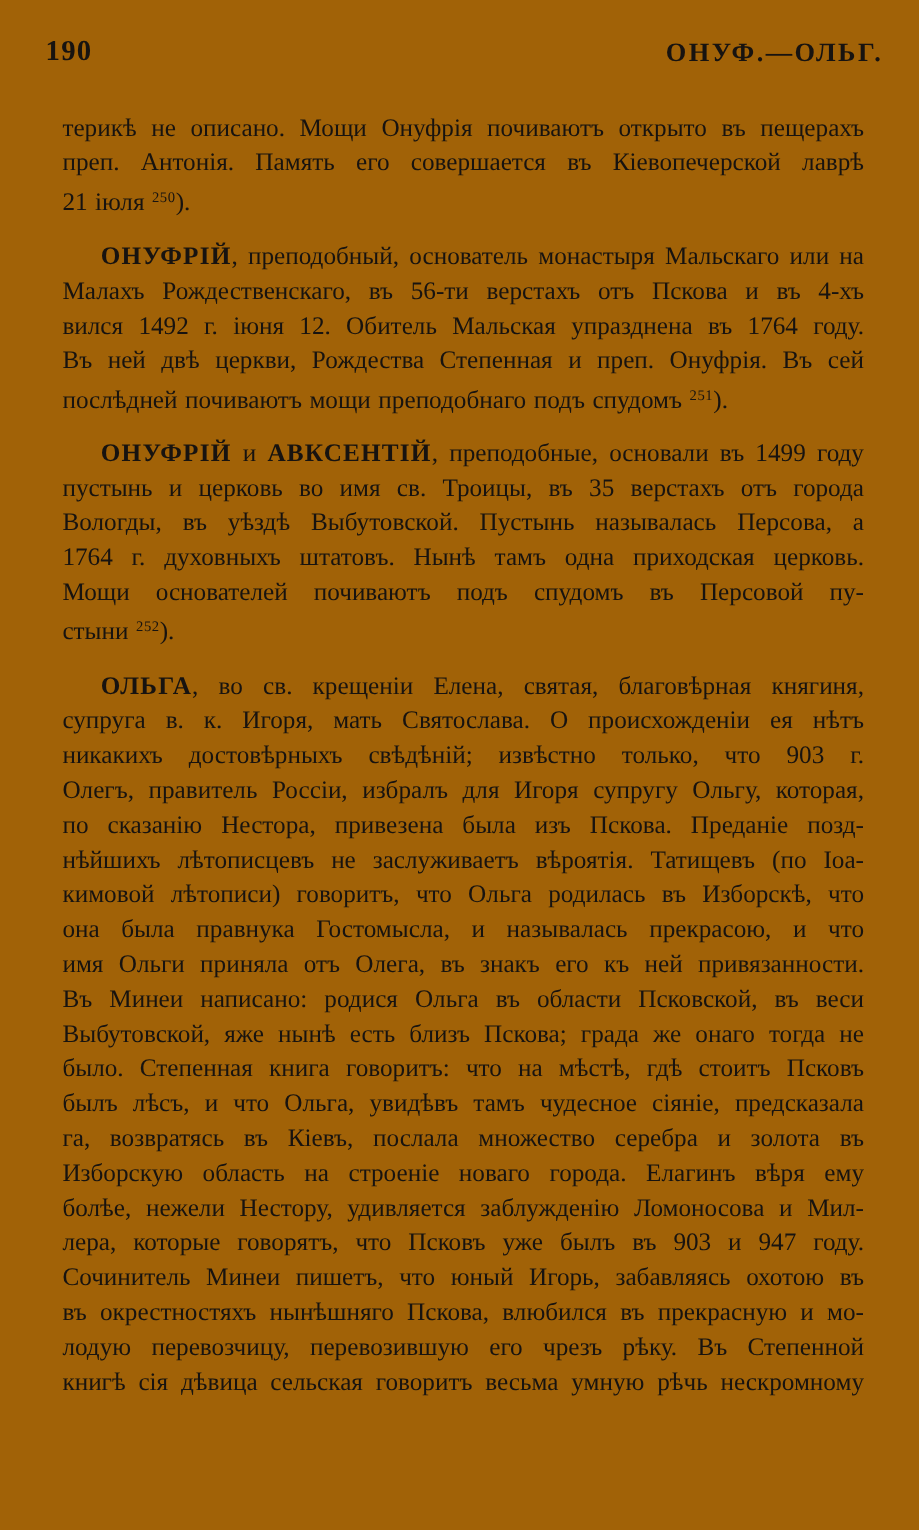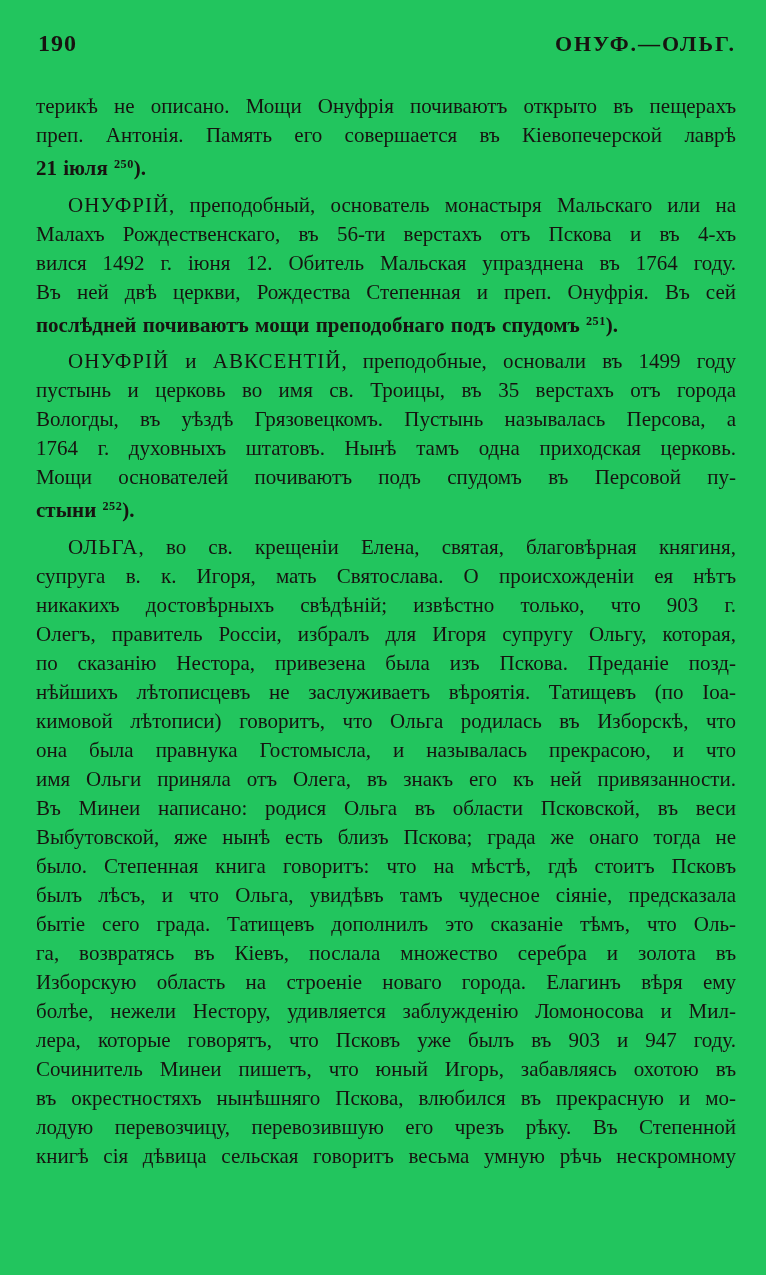--- a/index.html
+++ b/index.html
@@ -4,21 +4,21 @@
 <style>
   html, body {
     margin: 0;
     padding: 0;
     background: #fcfbf8;
   }
   .page {
     position: relative;
     width: 766px;
     height: 1275px;
-    background: #22c55e;
+    background: #a16207;
     color: #171310;
     font-family: "Liberation Serif", "DejaVu Serif", serif;
     box-sizing: border-box;
     padding: 30px 30px 0 36px;
     overflow: hidden;
   }
   .running-header {
     position: relative;
     height: 30px;
     margin-bottom: 32px;
@@ -38,41 +38,40 @@
     top: 1px;
     text-align: right;
     font-size: 22px;
     font-weight: bold;
     letter-spacing: 2px;
   }
   .text-block {
     width: 700px;
   }
   .paragraph {
-    margin: 0;
+    margin: 16px;
   }
   .paragraph.indent {
     margin-top: 8px;
   }
   .line {
     font-size: 21px;
     line-height: 29px;
     text-align: justify;
     text-align-last: justify;
     word-spacing: 1px;
   }
   .line.endline {
     text-align-last: left;
-    font-weight: bold;
   }
   .line.firstline {
     text-indent: 32px;
   }
   .hw {
-    font-weight: normal;
+    font-weight: bold;
     letter-spacing: 1px;
   }
   .i {
   }
   .sup {
     font-size: 0.58em;
     vertical-align: 0.55em;
     letter-spacing: 0.5px;
   }
 </style>
@@ -93,40 +92,39 @@
       <div class="paragraph indent">
         <div class="line firstline"><span class="hw">ОНУФРІЙ</span>, преподобный, основатель монастыря Мальскаго или на</div>
         <div class="line">Малахъ Рождественскаго, въ 56-ти верстахъ отъ Пскова и въ 4-хъ</div>
         <div class="line">вился 1492 г. іюня 12. Обитель Мальская упразднена въ 1764 году.</div>
         <div class="line">Въ ней двѣ церкви, Рождества Степенная и преп. Онуфрія. Въ сей</div>
         <div class="line endline">послѣдней почиваютъ мощи преподобнаго подъ спудомъ <span class="sup">251</span>).</div>
       </div>
       <div class="paragraph indent">
         <div class="line firstline"><span class="hw">ОНУФРІЙ</span> и <span class="hw">АВКСЕНТІЙ</span>, преподобные, основали въ 1499 году</div>
         <div class="line">пустынь и церковь во имя св. Троицы, въ 35 верстахъ отъ города</div>
-        <div class="line">Вологды, въ уѣздѣ Грязовецкомъ. Пустынь называлась Персова, а</div>
+        <div class="line">Вологды, въ уѣздѣ Выбутовской. Пустынь называлась Персова, а</div>
         <div class="line">1764 г. духовныхъ штатовъ. Нынѣ тамъ одна приходская церковь.</div>
         <div class="line">Мощи основателей почиваютъ подъ спудомъ въ Персовой пу-</div>
         <div class="line endline">стыни <span class="sup">252</span>).</div>
       </div>
       <div class="paragraph indent">
         <div class="line firstline"><span class="hw">ОЛЬГА</span>, во св. крещеніи Елена, святая, благовѣрная княгиня,</div>
         <div class="line">супруга в. к. Игоря, мать Святослава. О происхожденіи ея нѣтъ</div>
         <div class="line">никакихъ достовѣрныхъ свѣдѣній; извѣстно только, что 903 г.</div>
         <div class="line">Олегъ, правитель Россіи, избралъ для Игоря супругу Ольгу, которая,</div>
         <div class="line">по сказанію Нестора, привезена была изъ Пскова. Преданіе позд-</div>
         <div class="line">нѣйшихъ лѣтописцевъ не заслуживаетъ вѣроятія. Татищевъ (по Іоа-</div>
         <div class="line">кимовой лѣтописи) говоритъ, что Ольга родилась въ Изборскѣ, что</div>
         <div class="line">она была правнука Гостомысла, и называлась прекрасою, и что</div>
         <div class="line">имя Ольги приняла отъ Олега, въ знакъ его къ ней привязанности.</div>
         <div class="line">Въ Минеи написано: родися Ольга въ области Псковской, въ веси</div>
         <div class="line">Выбутовской, яже нынѣ есть близъ Пскова; града же онаго тогда не</div>
         <div class="line">было. Степенная книга говоритъ: что на мѣстѣ, гдѣ стоитъ Псковъ</div>
         <div class="line">былъ лѣсъ, и что Ольга, увидѣвъ тамъ чудесное сіяніе, предсказала</div>
-        <div class="line">бытіе сего града. Татищевъ дополнилъ это сказаніе тѣмъ, что Оль-</div>
         <div class="line">га, возвратясь въ Кіевъ, послала множество серебра и золота въ</div>
         <div class="line">Изборскую область на строеніе новаго города. Елагинъ вѣря ему</div>
         <div class="line">болѣе, нежели Нестору, удивляется заблужденію Ломоносова и Мил-</div>
         <div class="line">лера, которые говорятъ, что Псковъ уже былъ въ 903 и 947 году.</div>
         <div class="line">Сочинитель <span class="i">Минеи</span> пишетъ, что юный Игорь, забавляясь охотою въ</div>
         <div class="line">въ окрестностяхъ нынѣшняго Пскова, влюбился въ прекрасную и мо-</div>
         <div class="line">лодую перевозчицу, перевозившую его чрезъ рѣку. Въ <span class="i">Степенной</span></div>
         <div class="line"><span class="i">книгѣ</span> сія дѣвица сельская говоритъ весьма умную рѣчь нескромному</div>
       </div>
     </div>

